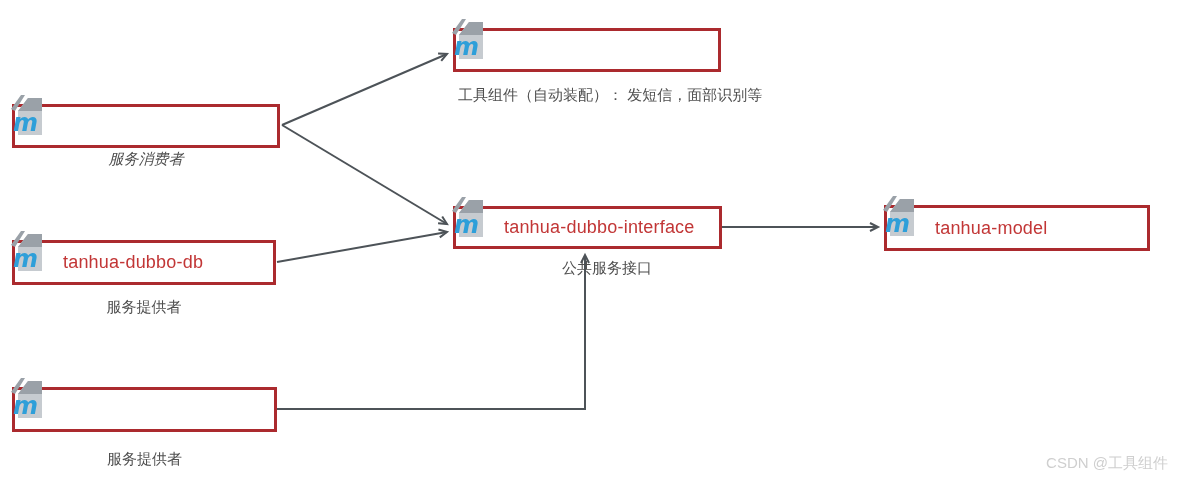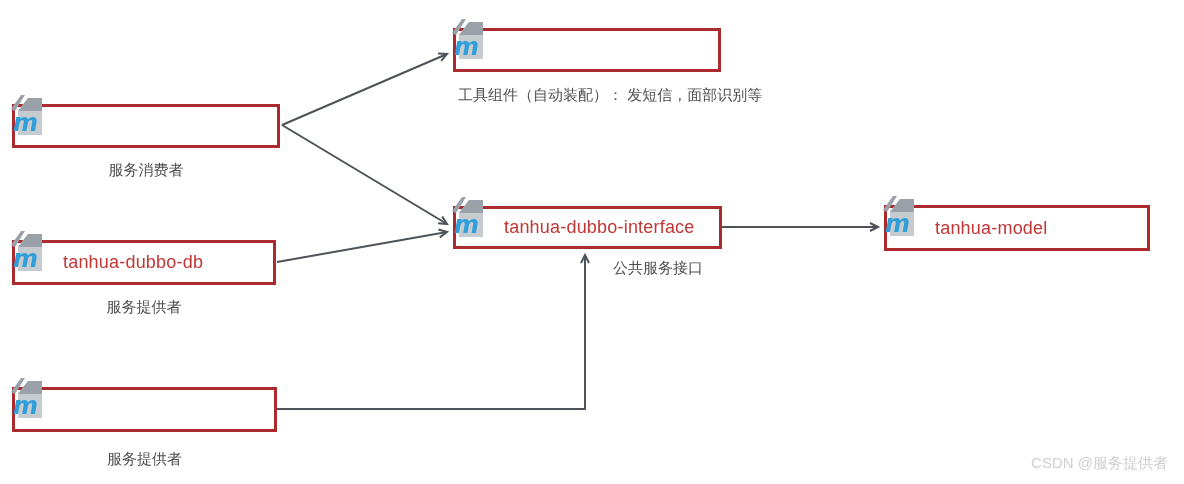--- a/index.html
+++ b/index.html
@@ -43,25 +43,25 @@
     font-size:15px;
     color:var(--watermark);
   }
   
   #node-app        {left:12px;  top:104px; width:268px; height:44px;}
   #node-db         {left:12px;  top:240px; width:264px; height:45px;}
   #node-mongo      {left:12px;  top:387px; width:265px; height:45px;}
   #node-autoconfig {left:453px; top:28px;  width:268px; height:44px;}
   #node-interface  {left:453px; top:206px; width:269px; height:43px;}
   #node-model      {left:884px; top:205px; width:266px; height:46px;}
-  #cap-app        {left:12px;  top:161px; width:268px;}
+  #cap-app        {left:12px;  top:150px; width:268px;font-style:italic;}
   #cap-db         {left:12px;  top:298px; width:264px;}
   #cap-mongo      {left:12px;  top:450px; width:265px;}
   #cap-autoconfig {left:458px; top:86px;}
-  #cap-interface  {left:613px; top:259px;}
+  #cap-interface  {left:562px; top:259px;}
 </style>
 </head>
 <body>
 
 <div id="canvas">
 
   <svg id="edges" width="1184" height="484" viewBox="0 0 1184 484">
     <defs>
       <marker id="arr" markerWidth="14" markerHeight="14" refX="9" refY="5" orient="auto" markerUnits="userSpaceOnUse">
         <path d="M1,1 L9,5 L1,9" fill="none" stroke-width="2"></path>
@@ -130,15 +130,15 @@
     </svg>
     <span>tanhua-model</span>
   </div>
 
   <div class="caption centered" id="cap-app">服务消费者</div>
   <div class="caption centered" id="cap-db">服务提供者</div>
   <div class="caption centered" id="cap-mongo">服务提供者</div>
   <div class="caption" id="cap-autoconfig">工具组件（自动装配）： 发短信，面部识别等</div>
   <div class="caption" id="cap-interface">公共服务接口</div>
 
-  <div id="watermark">CSDN @服务提供者</div>
+  <div id="watermark">CSDN @工具组件</div>
 
 </div>
 
 </body></html>

